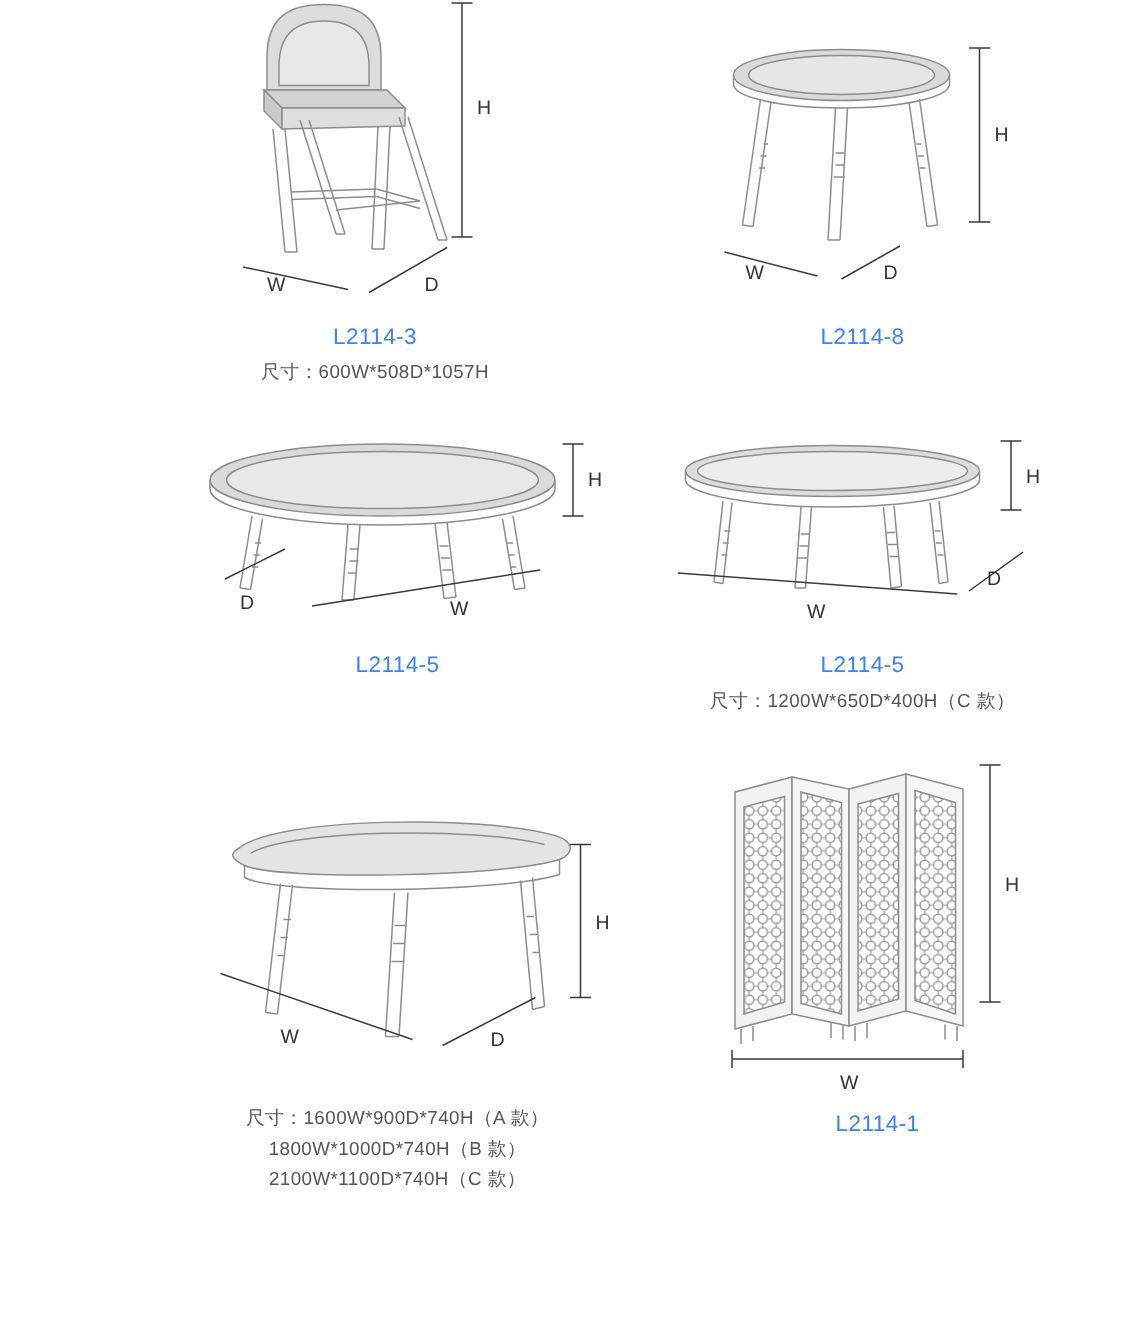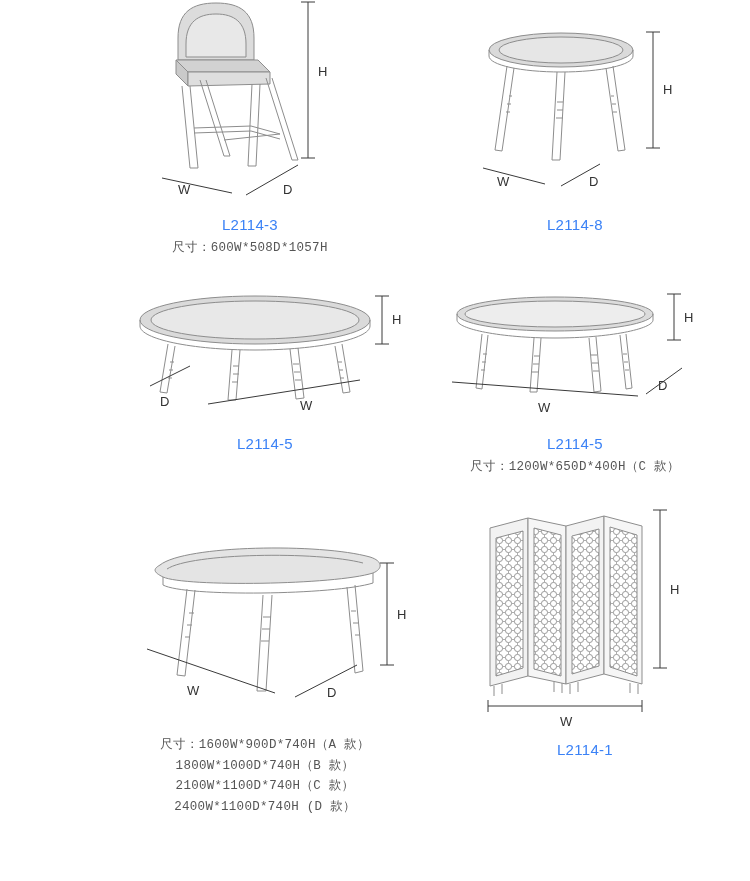--- a/index.html
+++ b/index.html
@@ -38,21 +38,20 @@
     color: #3b82f6;
     margin-bottom: 3px;
   }
   .dims {
     font-size: 12.5px;
     color: #555555;
     line-height: 20.5px;
   }
   .dim-line {
     white-space: nowrap;
-    font-family: Liberation Mono, monospace;
   }
   svg { display: block; }
   .lbl {
     font-family: "Liberation Sans", sans-serif;
     font-size: 13px;
     fill: #333333;
   }
 </style>
 </head>
 <body>
@@ -276,21 +275,20 @@
         <text class="lbl" x="292" y="94">H</text>
         <text class="lbl" x="82" y="170">W</text>
         <text class="lbl" x="222" y="172">D</text>
       </svg>
     </div>
     <div class="caption">
       <div class="dims">
         <div class="dim-line"><span>尺寸：</span><span>1600W*900D*740H（A 款）</span></div>
         <div class="dim-line"><span>1800W*1000D*740H（B 款）</span></div>
         <div class="dim-line"><span>2100W*1100D*740H（C 款）</span></div>
-        <div class="dim-line"><span>2400W*1100D*740H (D 款）</span></div>
       </div>
     </div>
   </div>
 
   <div class="item" style="left:450px; top:500px; width:270px;">
     <div class="fig">
       <svg width="270" height="240" viewBox="0 0 270 240">
         <defs>
           <pattern id="lattice" width="9" height="9" patternUnits="userSpaceOnUse">
             <rect width="9" height="9" fill="#ffffff"></rect>

